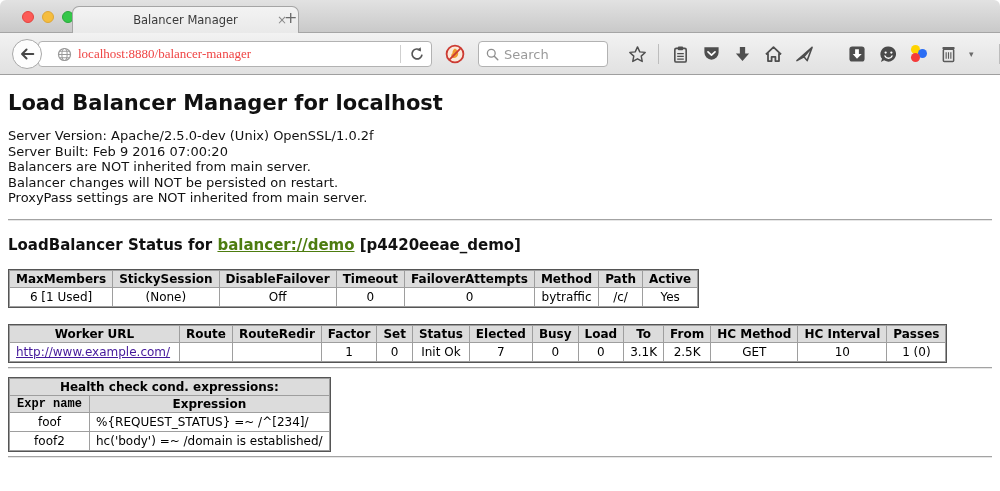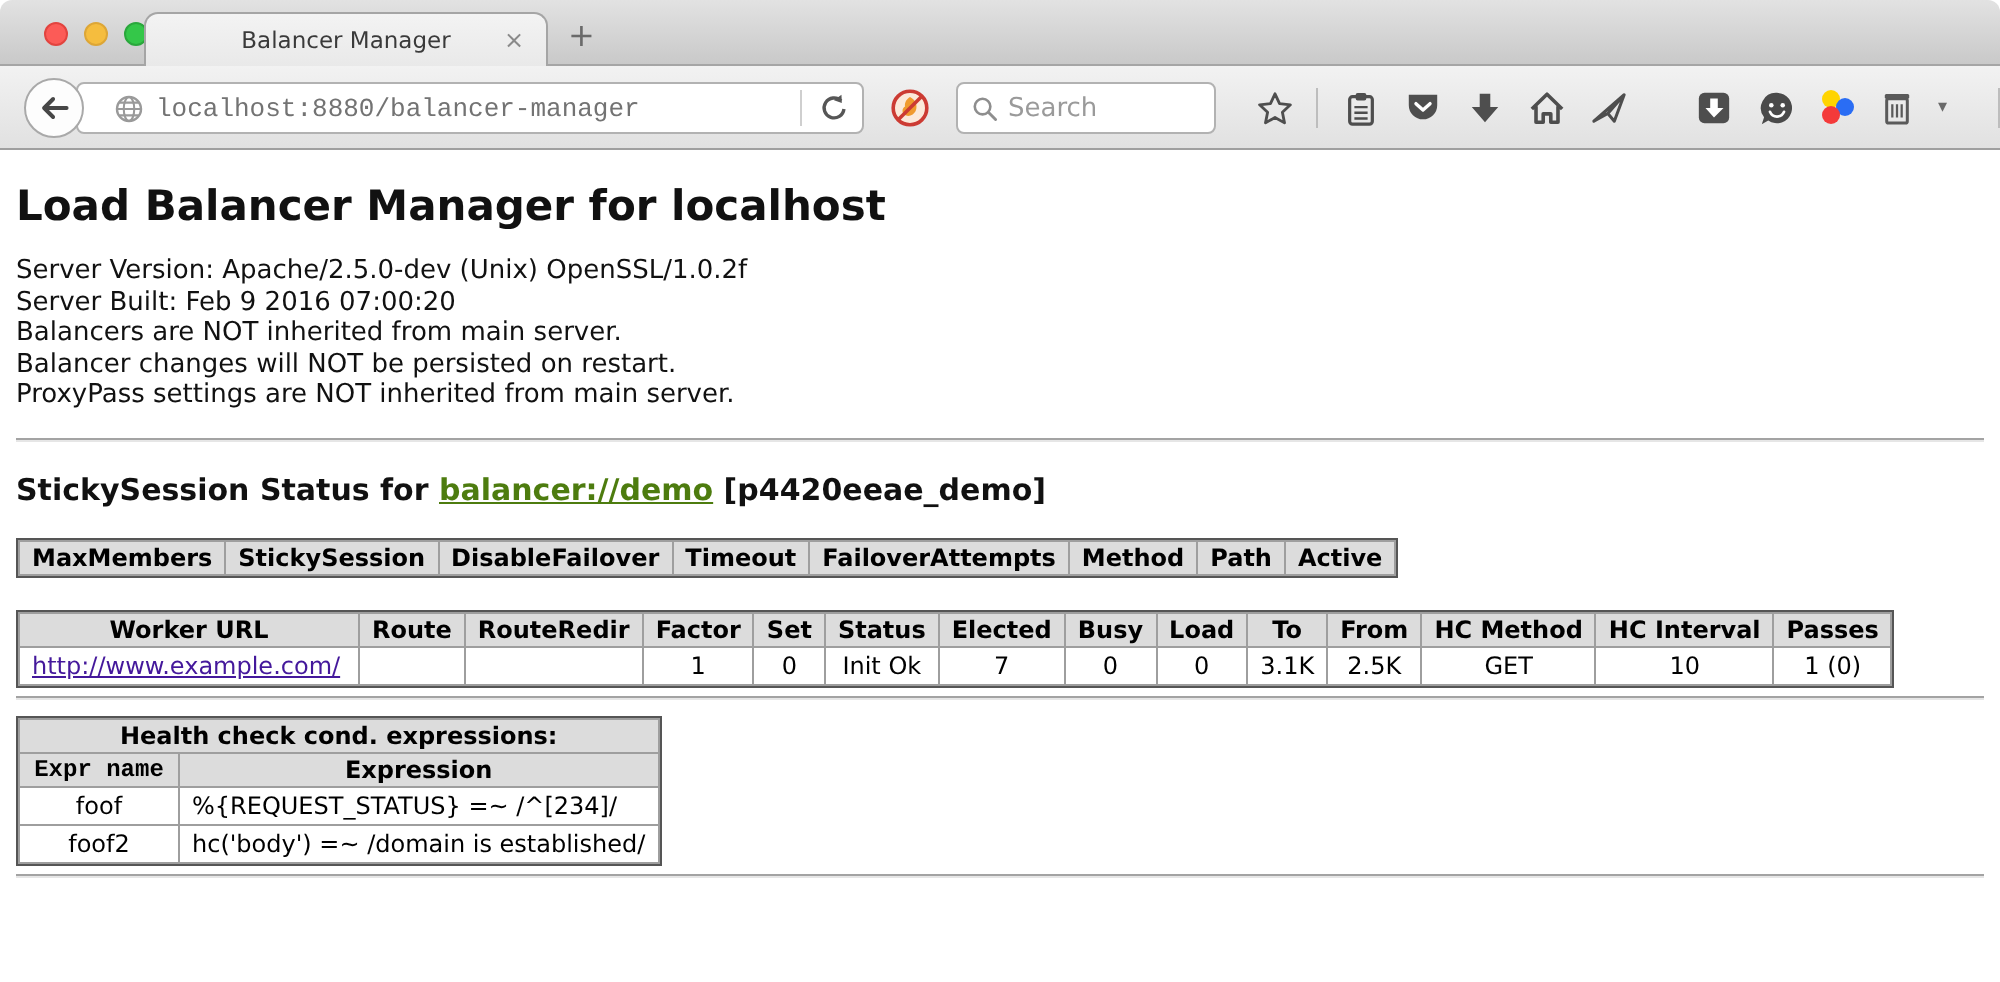--- a/index.html
+++ b/index.html
@@ -6,33 +6,33 @@
   html,body { width:1000px; height:491px; background:#fff; font-family:"DejaVu Sans", sans-serif; }
   .window { position:relative; width:1000px; height:491px; border-radius:6px 6px 0 0; overflow:hidden; background:#fff; }
 
   
   .tabstrip { position:relative; height:33px; background:linear-gradient(#e2e2e2,#c9c9c9); border-bottom:1px solid #a5a5a5; }
   .lights { position:absolute; top:11px; left:22px; display:flex; gap:8px; }
   .light { width:12px; height:12px; border-radius:50%; }
   .light.r { background:#fc5b57; border:1px solid #e2443f; }
   .light.y { background:#f5bd3e; border:1px solid #dda636; }
   .light.g { background:#34c749; border:1px solid #2aa73c; }
-  .tab { position:absolute; left:72px; top:6px; width:202px; height:27px; background:linear-gradient(#f3f3f3,#e9e9e9);
+  .tab { position:absolute; left:72px; top:6px; width:227px; height:27px; background:linear-gradient(#f3f3f3,#e9e9e9);
          border:1px solid #a5a5a5; border-bottom:none; border-radius:7px 7px 0 0;
          display:flex; align-items:center; justify-content:center; font-size:11.5px; color:#3a3a3a; }
   .tab-close { position:absolute; right:11px; top:6px; font-size:12px; color:#8a8a8a; cursor:default; }
   .newtab { position:absolute; left:284px; top:8px; font-size:16px; color:#6a6a6a; }
 
   
   .navbar { position:relative; height:42px; background:linear-gradient(#f2f2f2,#e1e1e1); border-bottom:1px solid #9f9f9f; }
   .backbtn { position:absolute; left:12px; top:6px; width:30px; height:30px; border-radius:50%;
              background:#fdfdfd; border:1px solid #a9a9a9; display:flex; align-items:center; justify-content:center; z-index:2; }
   .urlbar { position:absolute; left:38px; top:8px; width:394px; height:26px; background:#fff; border:1px solid #b2b2b2;
             border-radius:4px; display:flex; align-items:center; padding-left:18px; }
-  .urlbar input { flex:1; border:none; outline:none; font-size:13px; color:#737373; background:transparent; font-family:Liberation Mono, monospace; }
+  .urlbar input { flex:1; border:none; outline:none; font-size:13px; color:#ef4444; background:transparent; font-family:Liberation Serif, serif; }
   .url-sep { width:1px; height:18px; background:#cfcfcf; margin:0 6px; }
   .searchbar { position:absolute; left:478px; top:8px; width:130px; height:26px; background:#fff; border:1px solid #b2b2b2;
                border-radius:4px; display:flex; align-items:center; padding:0 7px; gap:5px; }
   .searchbar input { flex:1; width:80px; border:none; outline:none; font-size:13px; color:#333; background:transparent; font-family:"DejaVu Sans", sans-serif; }
   .searchbar input::placeholder { color:#9a9a9a; }
   .fblock { position:absolute; left:445px; top:11px; }
   .iconrow { position:absolute; left:627px; top:7px; height:28px; display:flex; align-items:center; gap:11px; }
   .tbtn { width:20px; height:22px; display:flex; align-items:center; justify-content:center; }
   .tsep { width:1px; height:20px; background:#bdbdbd; }
   .dots { position:relative; width:18px; height:18px; }
@@ -201,34 +201,44 @@
       <div>Server Version: Apache/2.5.0-dev (Unix) OpenSSL/1.0.2f</div>
       <div>Server Built: Feb 9 2016 07:00:20</div>
       <div>Balancers are NOT inherited from main server.</div>
       <div>Balancer changes will NOT be persisted on restart.</div>
       <div>ProxyPass settings are NOT inherited from main server.</div>
     </div>
 
     <hr class="rule">
 
     <h3 class="bheading">
-      <span>StickySession Status for </span><a href="#">balancer://demo</a><span> [p4420eeae_demo]</span>
+      <span>LoadBalancer Status for </span><a href="#">balancer://demo</a><span> [p4420eeae_demo]</span>
     </h3>
 
     <table class="t1">
       <tbody>
           <tr>
         <th>MaxMembers</th>
         <th>StickySession</th>
         <th>DisableFailover</th>
         <th>Timeout</th>
         <th>FailoverAttempts</th>
         <th>Method</th>
         <th>Path</th>
         <th>Active</th>
+      </tr>
+      <tr>
+        <td>6 [1 Used]</td>
+        <td>(None)</td>
+        <td>Off</td>
+        <td>0</td>
+        <td>0</td>
+        <td>bytraffic</td>
+        <td>/c/</td>
+        <td>Yes</td>
       </tr>
     </tbody>
       </table>
 
     <table class="t2">
       <tbody>
           <tr>
         <th>Worker URL</th>
         <th>Route</th>
         <th>RouteRedir</th>

